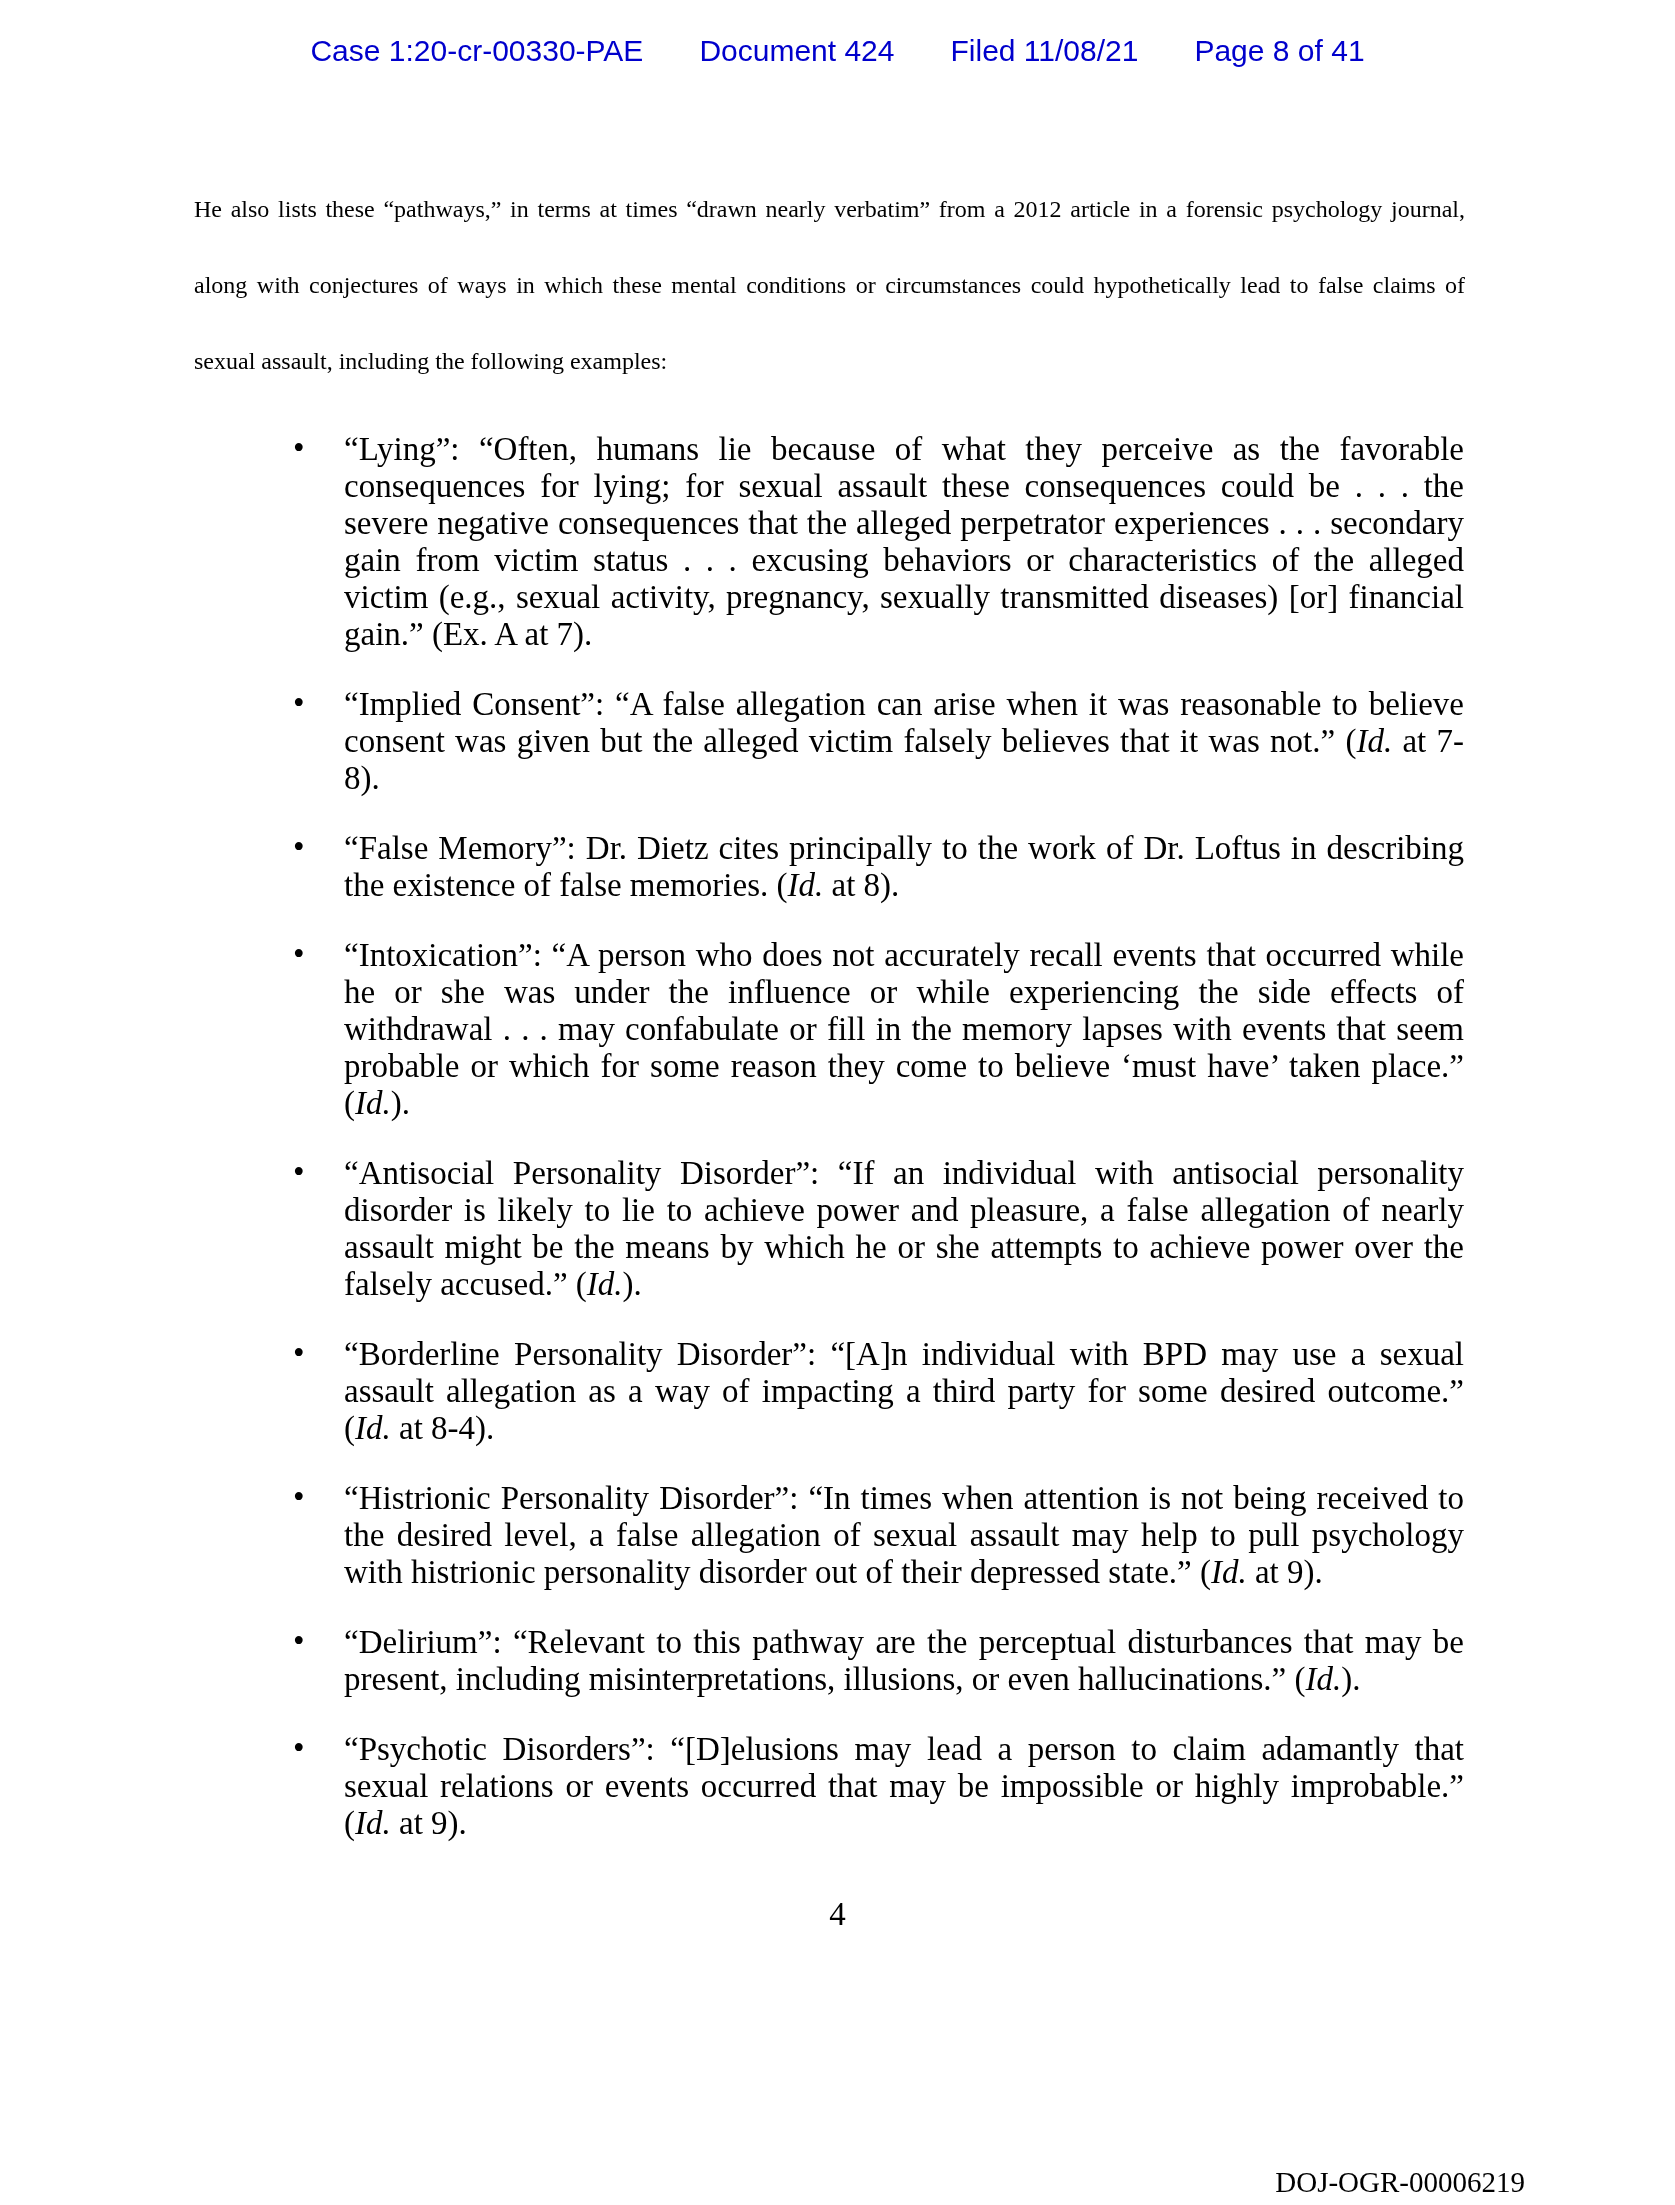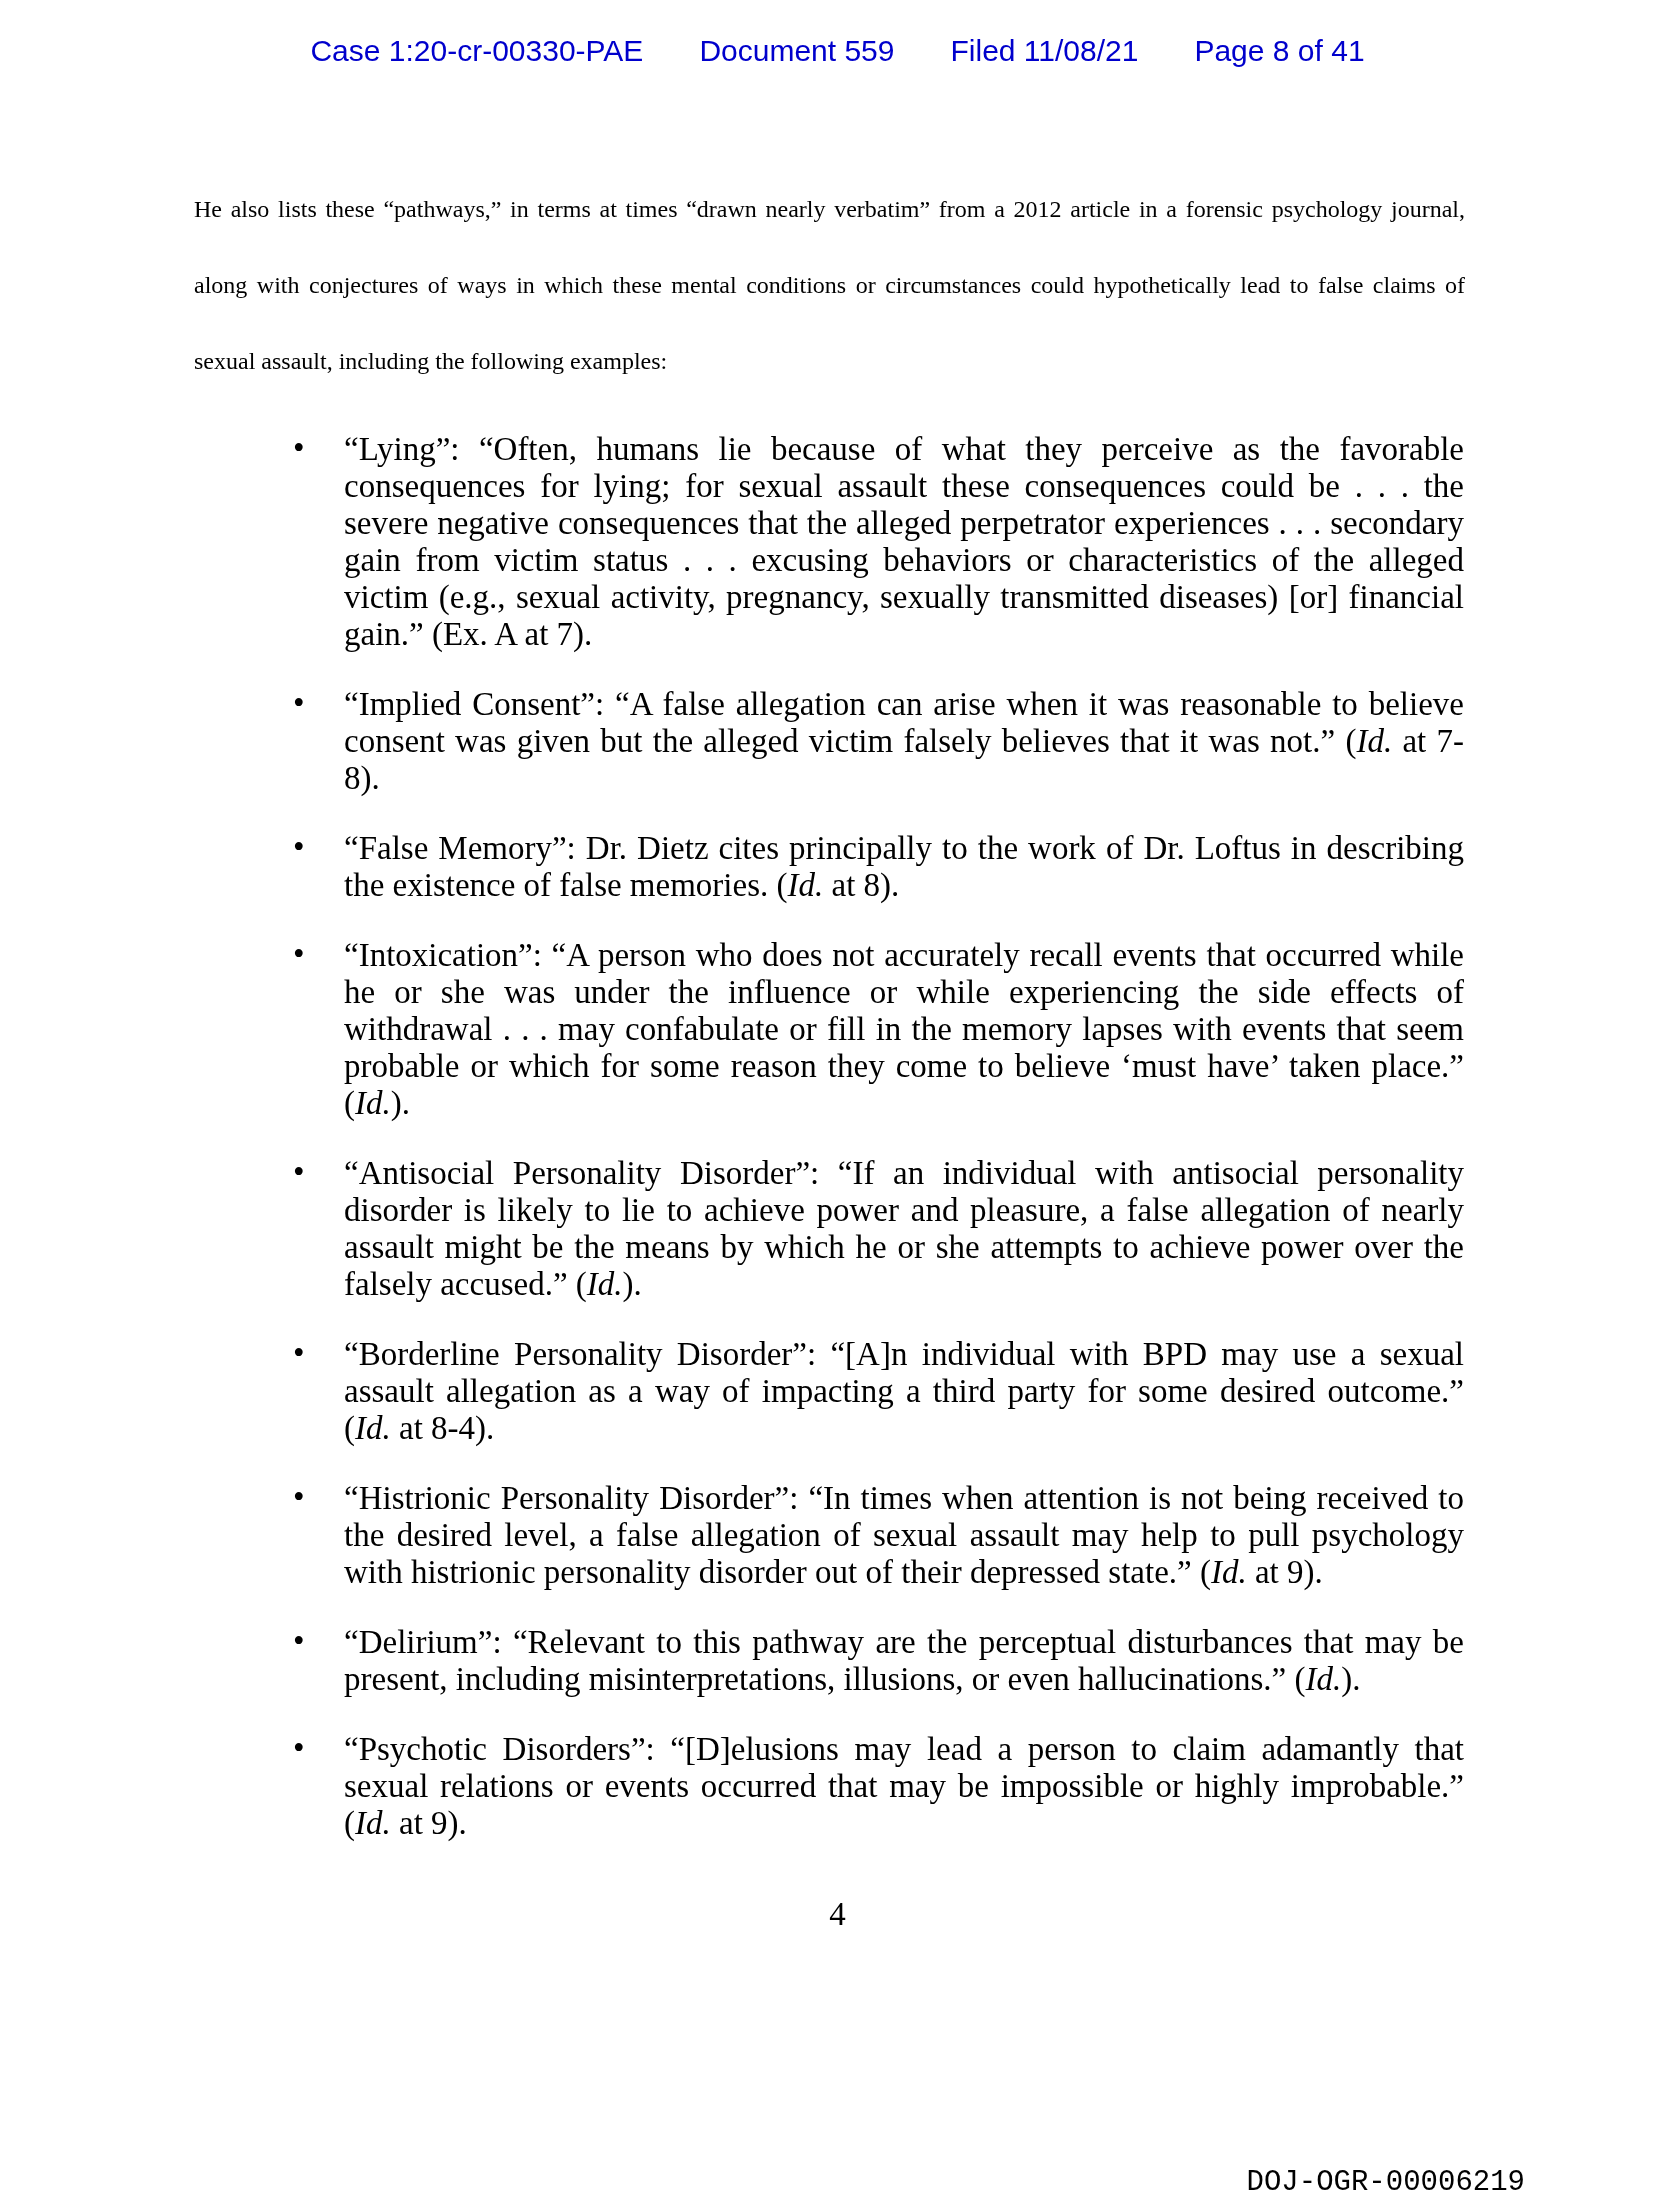--- a/index.html
+++ b/index.html
@@ -62,34 +62,34 @@
     left: 0;
     width: 100%;
     text-align: center;
     font-size: 33px;
     line-height: 1;
   }
   .bates-number {
     position: absolute;
     right: 150px;
     bottom: 8px;
-    font-family: Liberation Mono, monospace;
+    font-family: Liberation Serif, serif;
     font-size: 29px;
     line-height: 1;
   }
   i { font-style: italic; }
 </style>
 </head>
 <body>
 
 <div class="page">
 
   <div class="court-header" style="color: rgb(0, 0, 204);">
     <span>Case 1:20-cr-00330-PAE</span>
-    <span>Document 559</span>
+    <span>Document 424</span>
     <span>Filed 11/08/21</span>
     <span>Page 8 of 41</span>
   </div>
 
   <div class="content">
     <p class="intro">He also lists these “pathways,” in terms at times “drawn nearly verbatim” from a 2012 article in a forensic psychology journal, along with conjectures of ways in which these mental conditions or circumstances could hypothetically lead to false claims of sexual assault, including the following examples:</p>
 
     <ul class="bullet-list" id="bullet-list">
 
     <li>

